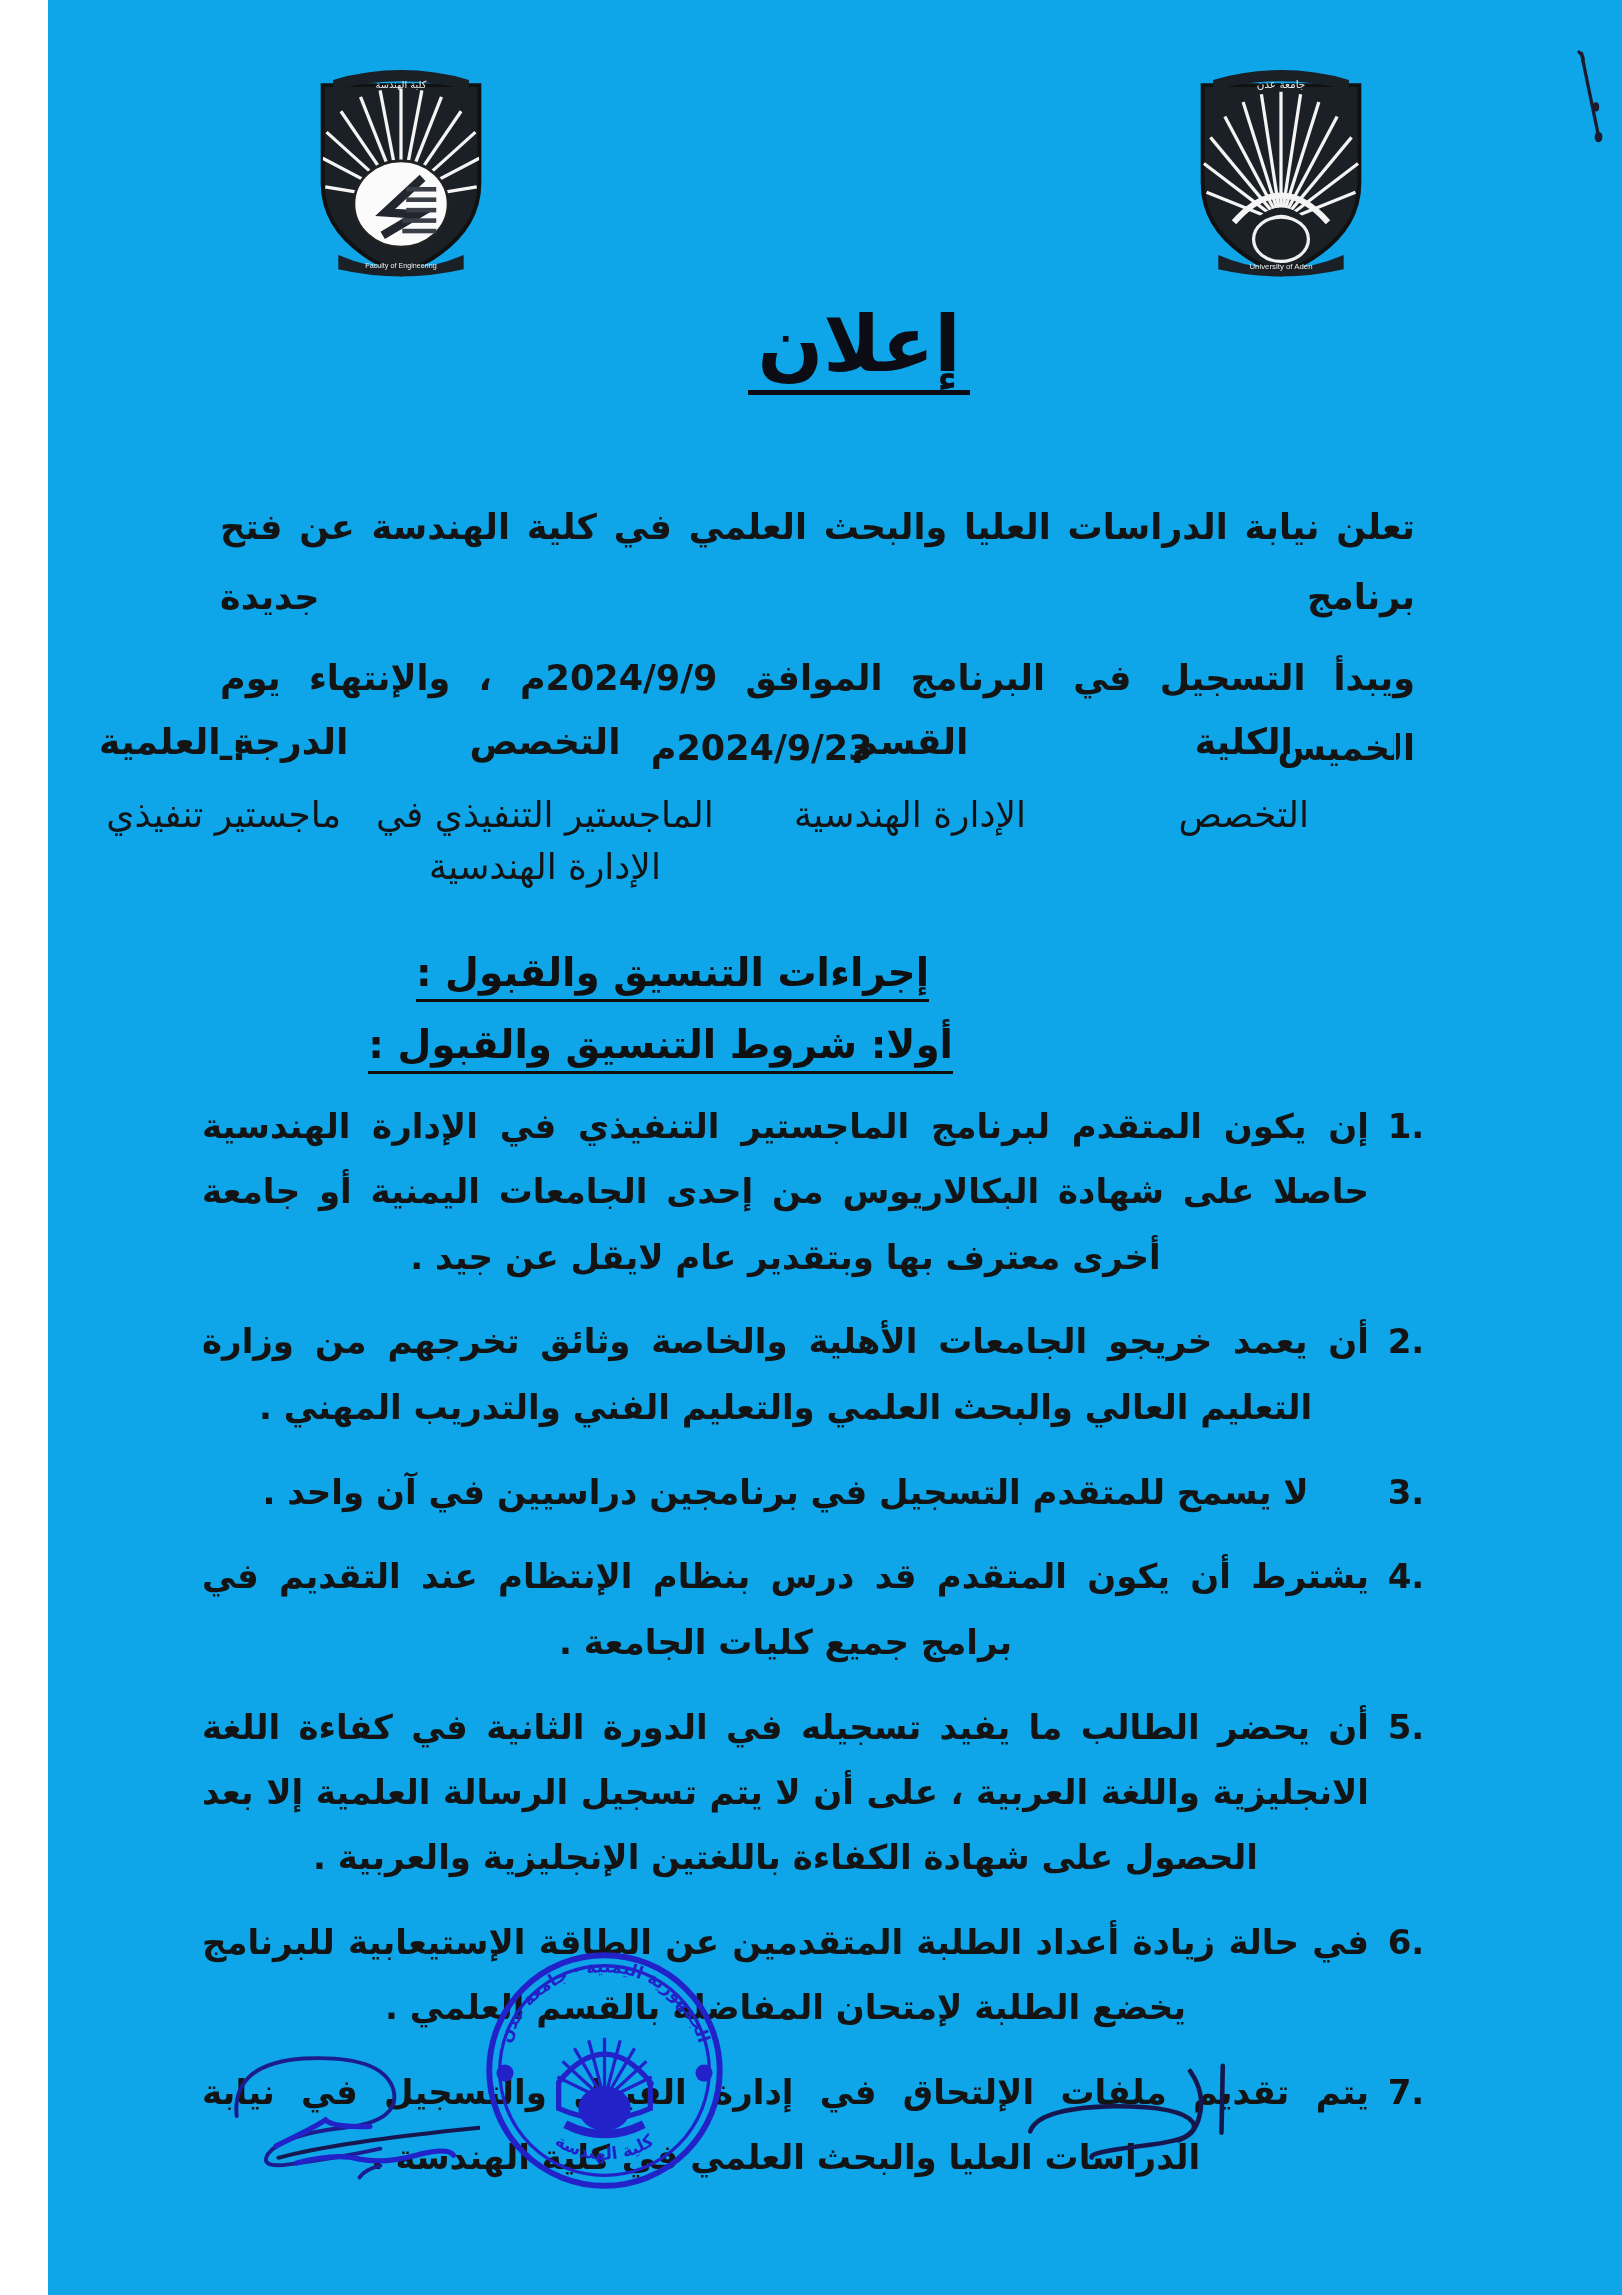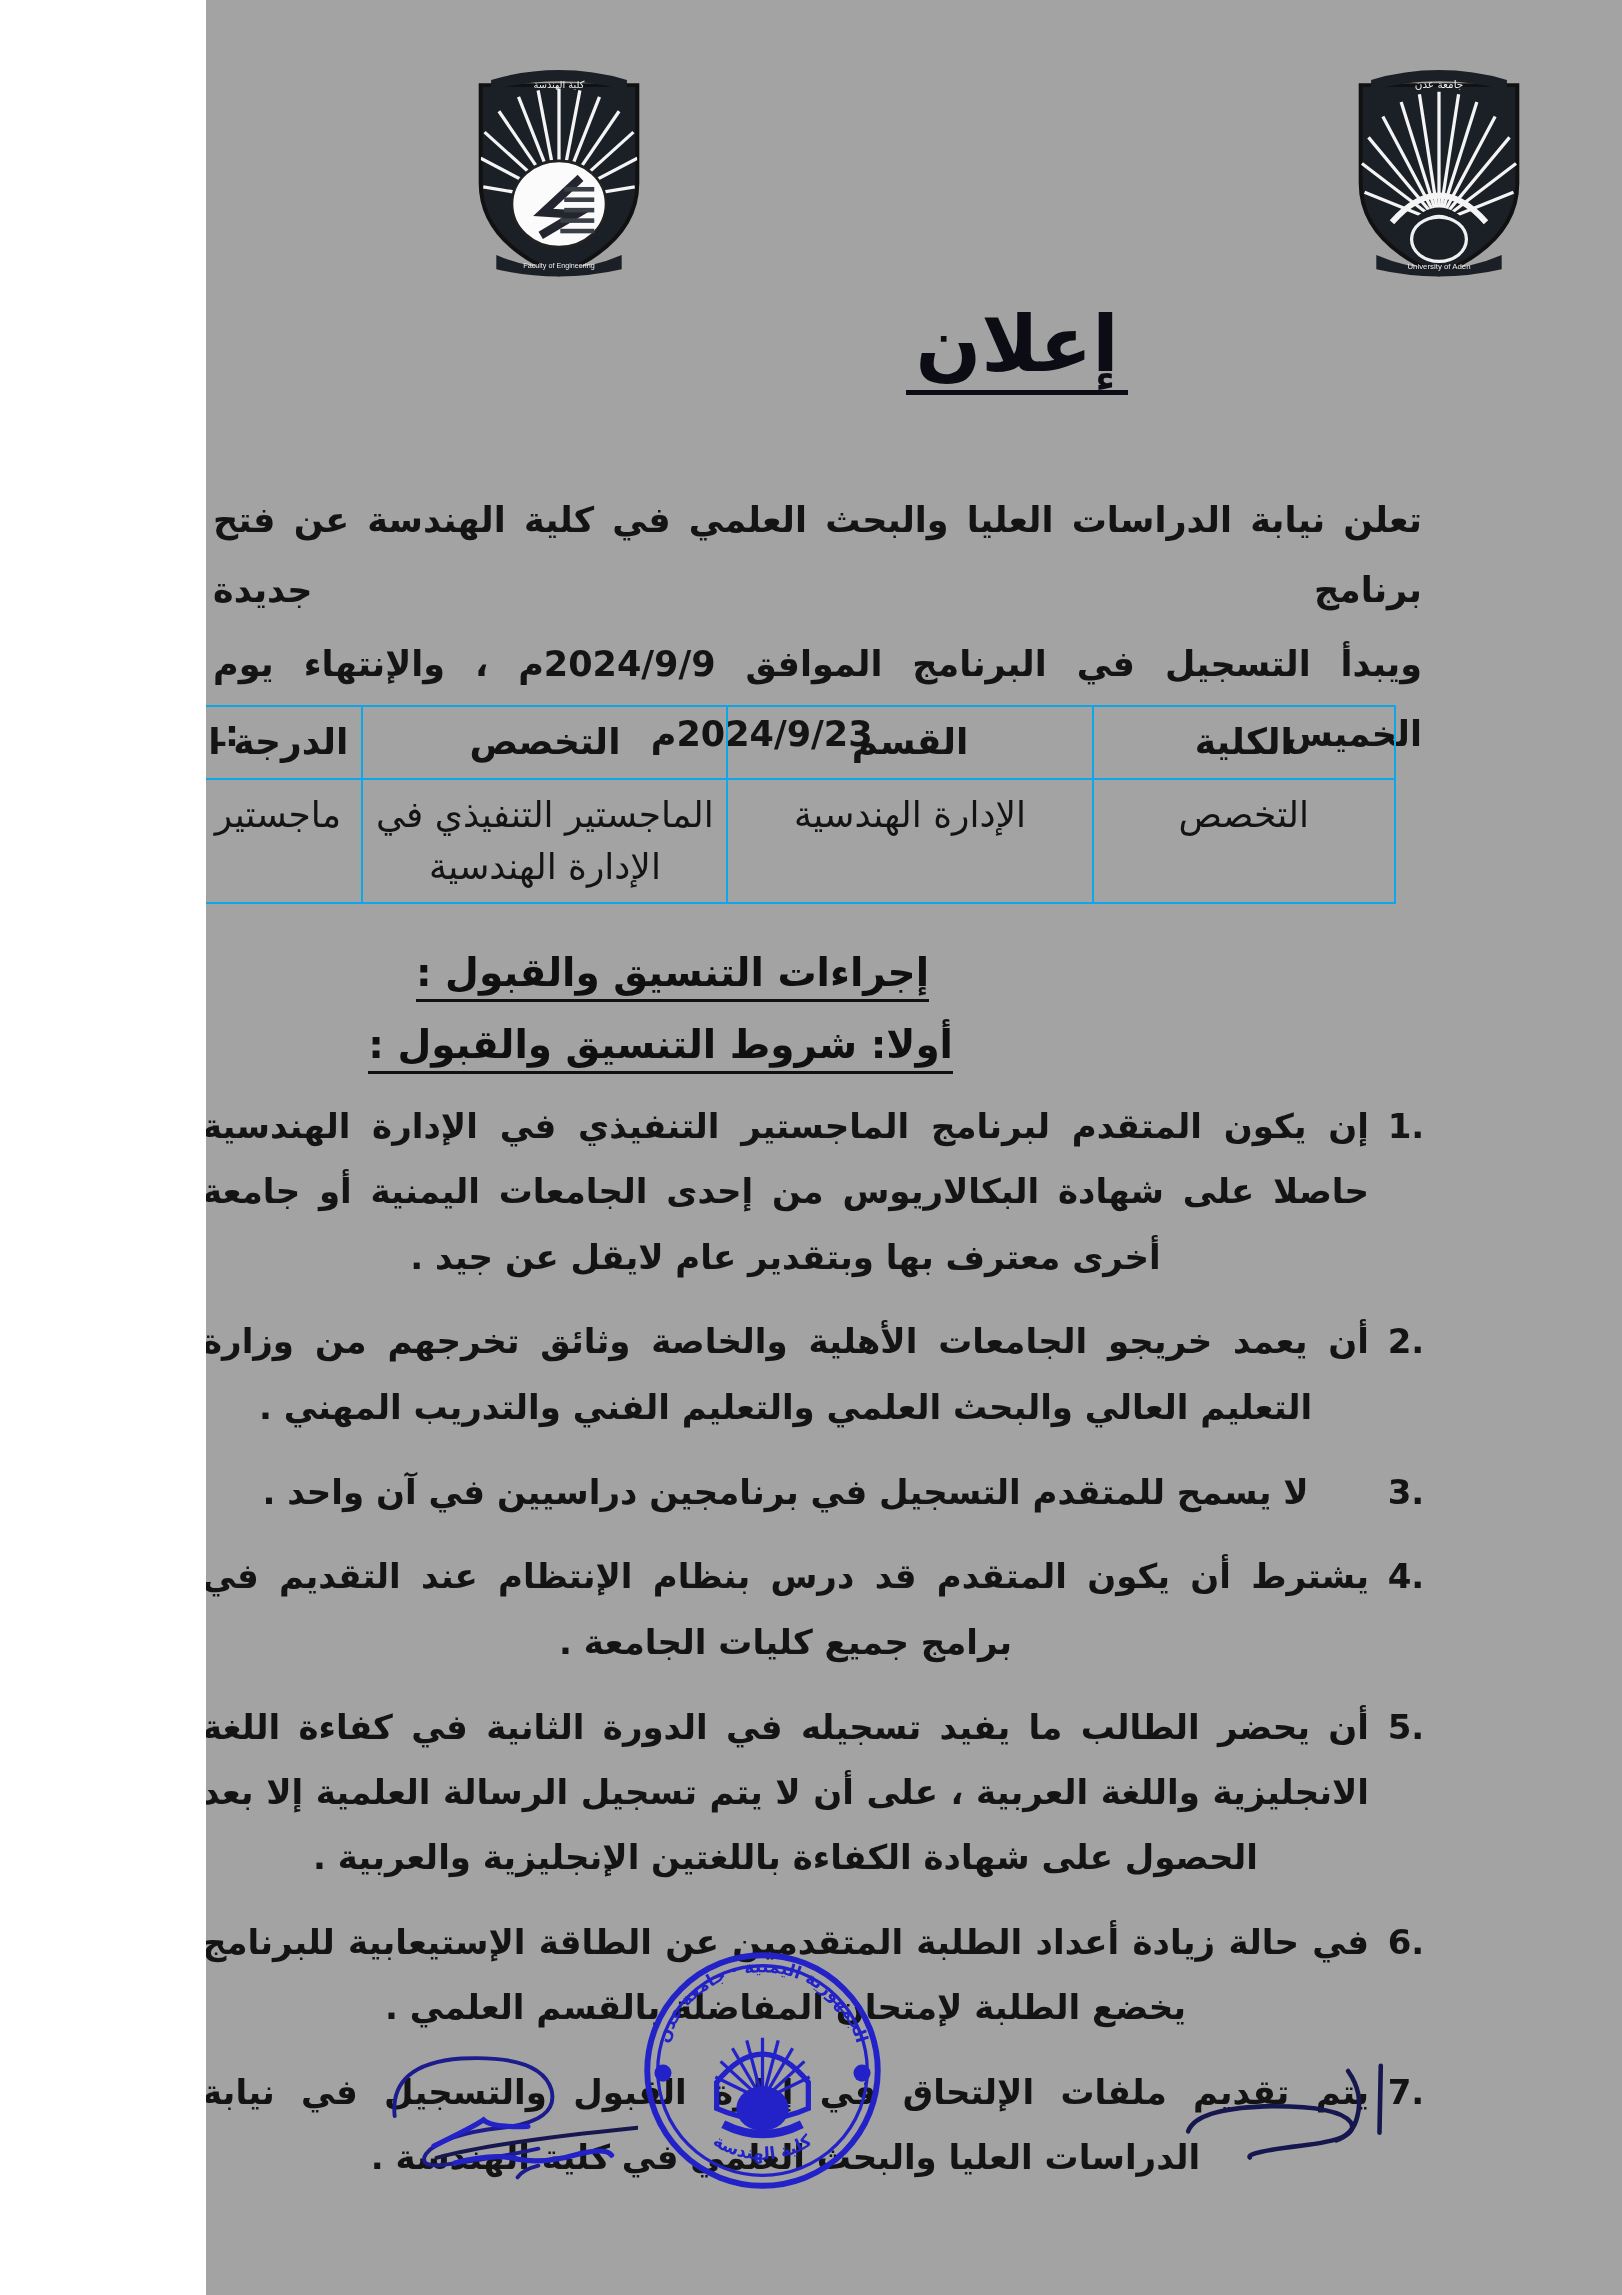--- a/index.html
+++ b/index.html
@@ -3,23 +3,23 @@
 <meta charset="utf-8">
 <title>اعلان</title>
 <style>
   html, body {
     margin: 0;
     padding: 0;
     background: #ffffff;
   }
   .page {
     position: relative;
-    width: 1416px;
+    width: 1574px;
     height: 2295px;
-    background: #a3a3a3;
+    background: #0ea5e9;
     overflow: hidden;
     font-family: "DejaVu Sans", "Liberation Sans", sans-serif;
     color: #121212;
   }
 
   
   .logo-row {
     position: absolute;
     top: 59px;
     left: 0;
@@ -69,21 +69,21 @@
     top: 481px;
     right: 196px;
     width: 1217px;
     text-align: justify;
     text-align-last: justify;
     font-size: 35px;
     font-weight: 700;
     line-height: 2.0;
     color: #141414;
   }
-  .intro p { margin: 4px; }
+  .intro p { margin: 11px; }
 
   
   .info-table {
     position: absolute;
     top: 705px;
     right: 226px;
     width: 1312px;
     border-collapse: collapse;
     table-layout: fixed;
   }

